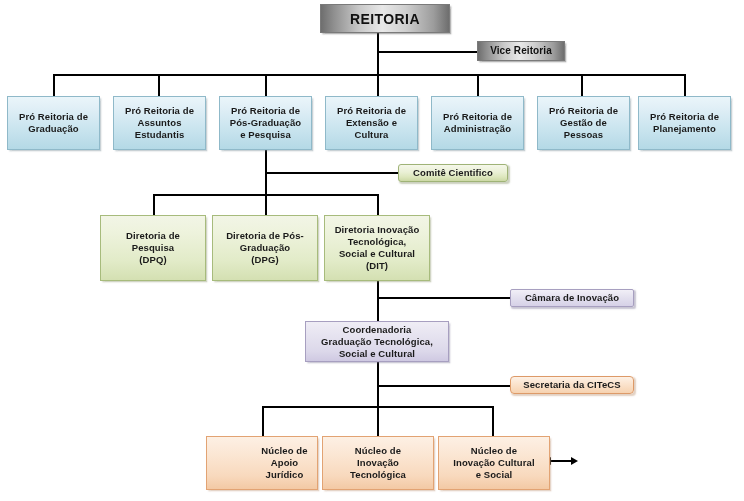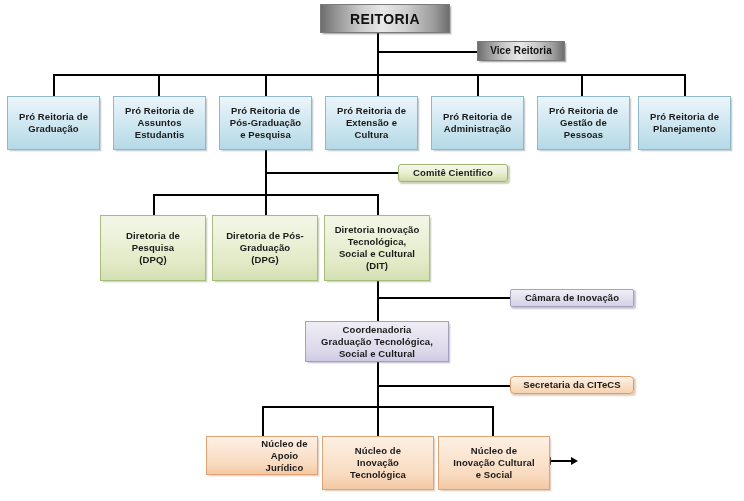--- a/index.html
+++ b/index.html
@@ -271,21 +271,21 @@
       <span>Coordenadoria</span><br>
       <span>Graduação Tecnológica,</span><br>
       <span>Social e Cultural</span>
     </span>
   </div>
 
   <div class="node orange-pill" style="left:510px; top:376px; width:124px; height:18px;">
     <span class="lbl">Secretaria da CITeCS</span>
   </div>
 
-  <div class="node orange" style="left:206px; top:436px; width:112px; height:39px;padding-left:47px;">
+  <div class="node orange" style="left:206px; top:436px; width:112px; height:54px;padding-left:47px;">
     <span class="lbl">
       <span>Núcleo de Apoio</span><br>
       <span>Jurídico</span>
     </span>
   </div>
 
   <div class="node orange" style="left:322px; top:436px; width:112px; height:54px;">
     <span class="lbl">
       <span>Núcleo de</span><br>
       <span>Inovação</span><br>

